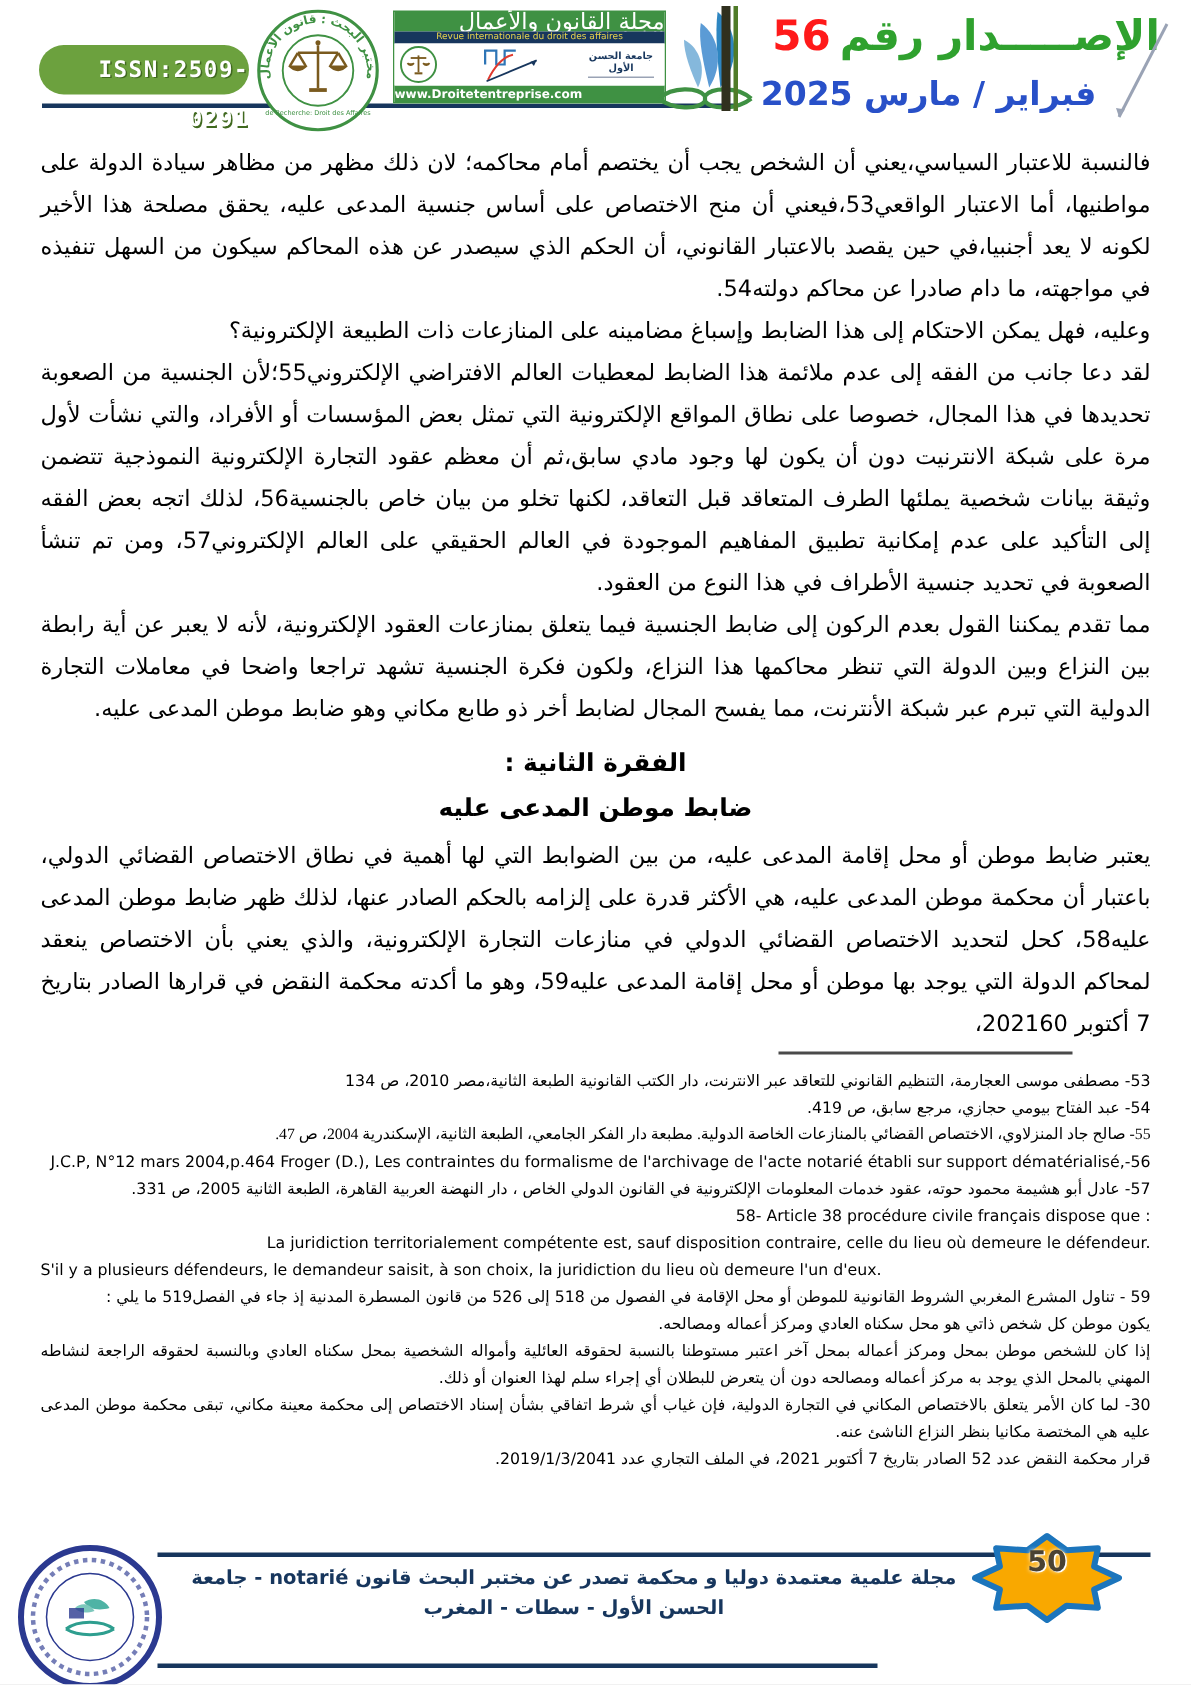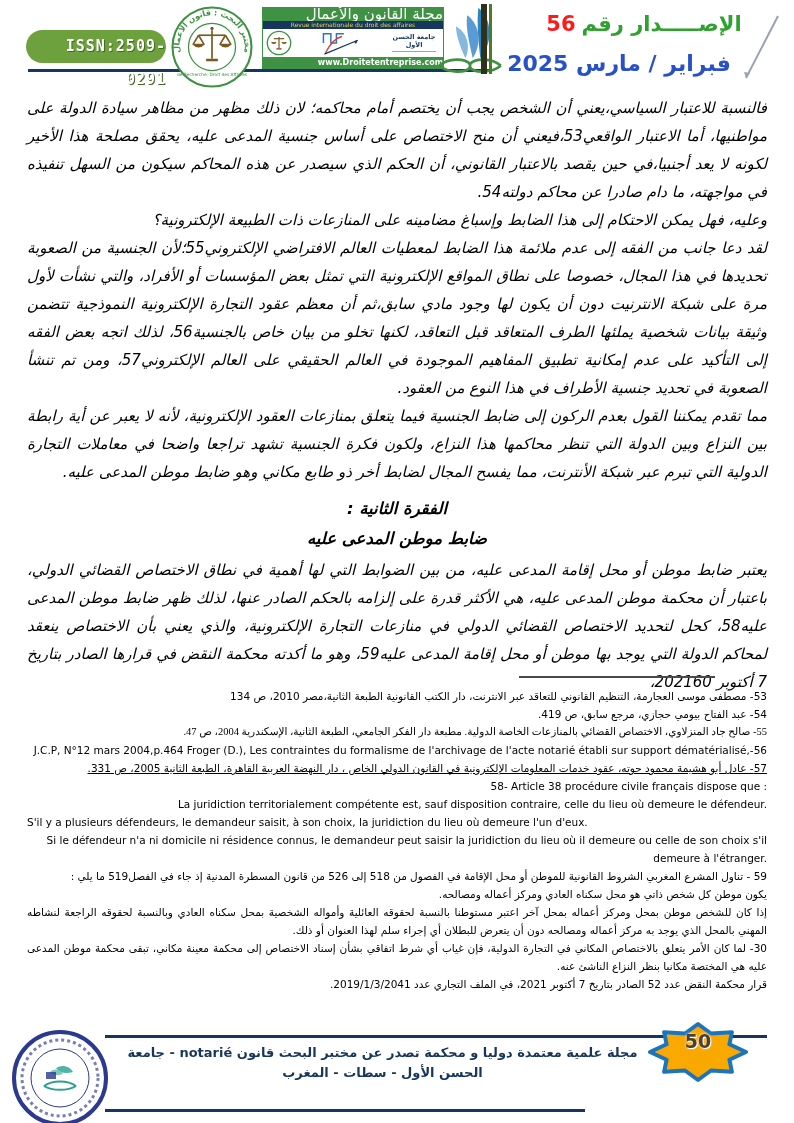--- a/index.html
+++ b/index.html
@@ -13,45 +13,45 @@
     font-family:"DejaVu Sans Mono",monospace;text-shadow:1px 1px 0 #40691f;}
   .header-line{position:absolute;left:28px;top:69px;width:462px;height:3px;background:var(--navy,#17365D);}
   .lab-logo{position:absolute;left:170px;top:5px;width:84px;height:84px;}
   .banner{position:absolute;left:262px;top:7px;width:180px;height:60px;border:1px solid var(--banner_green,#3F9143);
     display:flex;flex-direction:column;background:#fff;}
   .banner-top{background:var(--banner_green,#3F9143);color:#fff;font-size:15px;font-weight:normal;
     text-align:right;line-height:13px;height:13px;direction:rtl;}
   .banner-sub{background:var(--navy,#17365D);color:#E8D44D;font-size:6px;text-align:center;line-height:8px;height:8px;}
   .banner-mid{position:relative;flex:1;background:#fff;}
   .banner-bottom{background:var(--banner_green,#3F9143);color:#fff;font-size:8px;font-weight:bold;
-    text-align:right;line-height:11px;height:11px;padding-left:48px;}
+    text-align:left;line-height:11px;height:11px;}
   .mini-logo{position:absolute;left:3px;top:1px;width:26px;height:26px;}
   .chart-icon{position:absolute;left:56px;top:1px;width:46px;height:26px;}
   .uni-block{position:absolute;right:3px;top:4px;width:52px;text-align:center;color:var(--navy,#17365D);}
   .uni-name{font-size:6.5px;font-weight:bold;direction:rtl;}
   .uni-rule{height:1px;background:#9aa3b5;margin:2px 4px 0 4px;}
   .book-logo{position:absolute;left:436px;top:6px;width:68px;height:84px;}
   .vbar-dark{position:absolute;left:481px;top:4px;width:6px;height:70px;background:#30301e;}
   .vbar-green{position:absolute;left:489px;top:4px;width:3px;height:70px;background:#4F7B28;}
   .issue-line{position:absolute;left:500px;top:6px;width:288px;text-align:center;direction:rtl;
-    font-weight:bold;font-size:21px;line-height:36px;color:var(--green,#2FA12E);}
+    font-weight:bold;font-size:28px;line-height:36px;color:var(--green,#2FA12E);}
   .issue-num{color:var(--red,#FF1A1A);padding-right:6px;}
   .issue-date{position:absolute;left:494px;top:48px;width:250px;text-align:center;direction:rtl;
     font-weight:bold;font-size:22px;line-height:32px;color:var(--blue,#2850C8);}
   .pencil{position:absolute;left:742px;top:12px;width:40px;height:70px;}
 
   
   .content{position:absolute;top:94px;right:27px;width:740px;direction:rtl;
-    font-size:15px;line-height:28px;text-align:justify;font-style:italic;}
+    font-size:15px;line-height:28px;text-align:justify;}
   .content p{margin:0;text-align:justify;}
   .section-heading{font-weight:bold;font-size:16.5px;text-align:center;line-height:30px;margin-top:8px;}
   .after-heading{margin-top:2px !important;}
 
   
-  .footnotes{position:absolute;top:676px;right:27px;width:740px;direction:rtl;
+  .footnotes{position:absolute;top:701px;right:27px;width:740px;direction:rtl;
     font-size:10.5px;line-height:18px;}
   .fn-separator{width:196px;height:2px;background:#4a4a4a;margin:0 52px 9px 0;}
   .fn-line{text-align:right;margin:0;}
 
   
   .footer-top-line{position:absolute;left:105px;top:1035px;width:662px;height:3px;background:var(--navy,#17365D);}
   .footer-bottom-line{position:absolute;left:105px;top:1109px;width:480px;height:3px;background:var(--navy,#17365D);}
   .footer-text1{position:absolute;left:110px;top:1043px;width:545px;text-align:center;direction:rtl;
     color:var(--navy,#17365D);font-weight:bold;font-size:13px;line-height:20px;}
   .footer-text2{position:absolute;left:110px;top:1074px;width:545px;text-align:center;direction:rtl;
@@ -161,25 +161,24 @@
   </div>
 
   <div class="footnotes">
     <div class="fn-separator"></div>
     <div>
 
     <div class="fn-line" dir="rtl" style="text-align: right;">53- مصطفى موسى العجارمة، التنظيم القانوني للتعاقد عبر الانترنت، دار الكتب القانونية الطبعة الثانية،مصر 2010، ص 134</div>
         <div class="fn-line" dir="rtl" style="text-align: right;">54- عبد الفتاح بيومي حجازي، مرجع سابق، ص 419.</div>
         <div class="fn-line" dir="rtl" style="text-align: right; font-family: Liberation Serif, serif;">55- صالح جاد المنزلاوي، الاختصاص القضائي بالمنازعات الخاصة الدولية.  مطبعة دار الفكر الجامعي، الطبعة الثانية، الإسكندرية 2004،  ص 47.</div>
         <div class="fn-line" dir="ltr" style="text-align: right;">J.C.P, N°12 mars 2004,p.464 Froger (D.), Les contraintes du formalisme de l'archivage de l'acte notarié établi sur support dématérialisé,-56</div>
-        <div class="fn-line" dir="rtl" style="text-align: right; text-decoration: underline;">57- عادل أبو هشيمة محمود حوته، عقود خدمات المعلومات الإلكترونية في القانون الدولي الخاص ، دار النهضة العربية القاهرة، الطبعة الثانية 2005، ص 331.</div>
+        <div class="fn-line" dir="rtl" style="text-align: right;">57- عادل أبو هشيمة محمود حوته، عقود خدمات المعلومات الإلكترونية في القانون الدولي الخاص ، دار النهضة العربية القاهرة، الطبعة الثانية 2005، ص 331.</div>
         <div class="fn-line" dir="ltr" style="text-align: right;">58- Article 38 procédure civile français dispose que :</div>
         <div class="fn-line" dir="ltr" style="text-align: right;">La juridiction territorialement compétente est, sauf disposition contraire, celle du lieu où demeure le défendeur.</div>
         <div class="fn-line" dir="ltr" style="text-align: left;">S'il y a plusieurs défendeurs, le demandeur saisit, à son choix, la juridiction du lieu où demeure l'un d'eux.</div>
-        <div class="fn-line" dir="ltr" style="text-align: right;">Si le défendeur n'a ni domicile ni résidence connus, le demandeur peut saisir la juridiction du lieu où il demeure ou celle de son choix s'il demeure à l'étranger.</div>
         <div class="fn-line" dir="rtl" style="text-align: right;">59 - تناول المشرع المغربي الشروط القانونية للموطن أو محل الإقامة في الفصول من 518 إلى 526 من قانون المسطرة المدنية إذ جاء في الفصل519 ما يلي :</div>
         <div class="fn-line" dir="rtl" style="text-align: right;">يكون موطن كل شخص ذاتي هو محل سكناه العادي ومركز أعماله ومصالحه.</div>
         <div class="fn-line" dir="rtl" style="text-align: justify;">إذا كان للشخص موطن بمحل ومركز أعماله بمحل آخر اعتبر مستوطنا بالنسبة لحقوقه العائلية وأمواله الشخصية بمحل سكناه العادي وبالنسبة لحقوقه الراجعة لنشاطه المهني بالمحل الذي يوجد به مركز أعماله ومصالحه دون أن يتعرض للبطلان أي إجراء سلم لهذا العنوان أو ذلك.</div>
         <div class="fn-line" dir="rtl" style="text-align: justify;">30- لما كان الأمر يتعلق بالاختصاص المكاني في التجارة الدولية، فإن غياب أي شرط اتفاقي بشأن إسناد الاختصاص إلى محكمة معينة مكاني، تبقى محكمة موطن المدعى عليه هي المختصة مكانيا بنظر النزاع الناشئ عنه.</div>
         <div class="fn-line" dir="rtl" style="text-align: right;">قرار محكمة النقض عدد 52 الصادر بتاريخ 7 أكتوبر 2021، في الملف التجاري عدد 2019/1/3/2041.</div>
       </div>
   </div>
 
   <div class="footer-top-line"></div>
   <div class="footer-bottom-line"></div>

